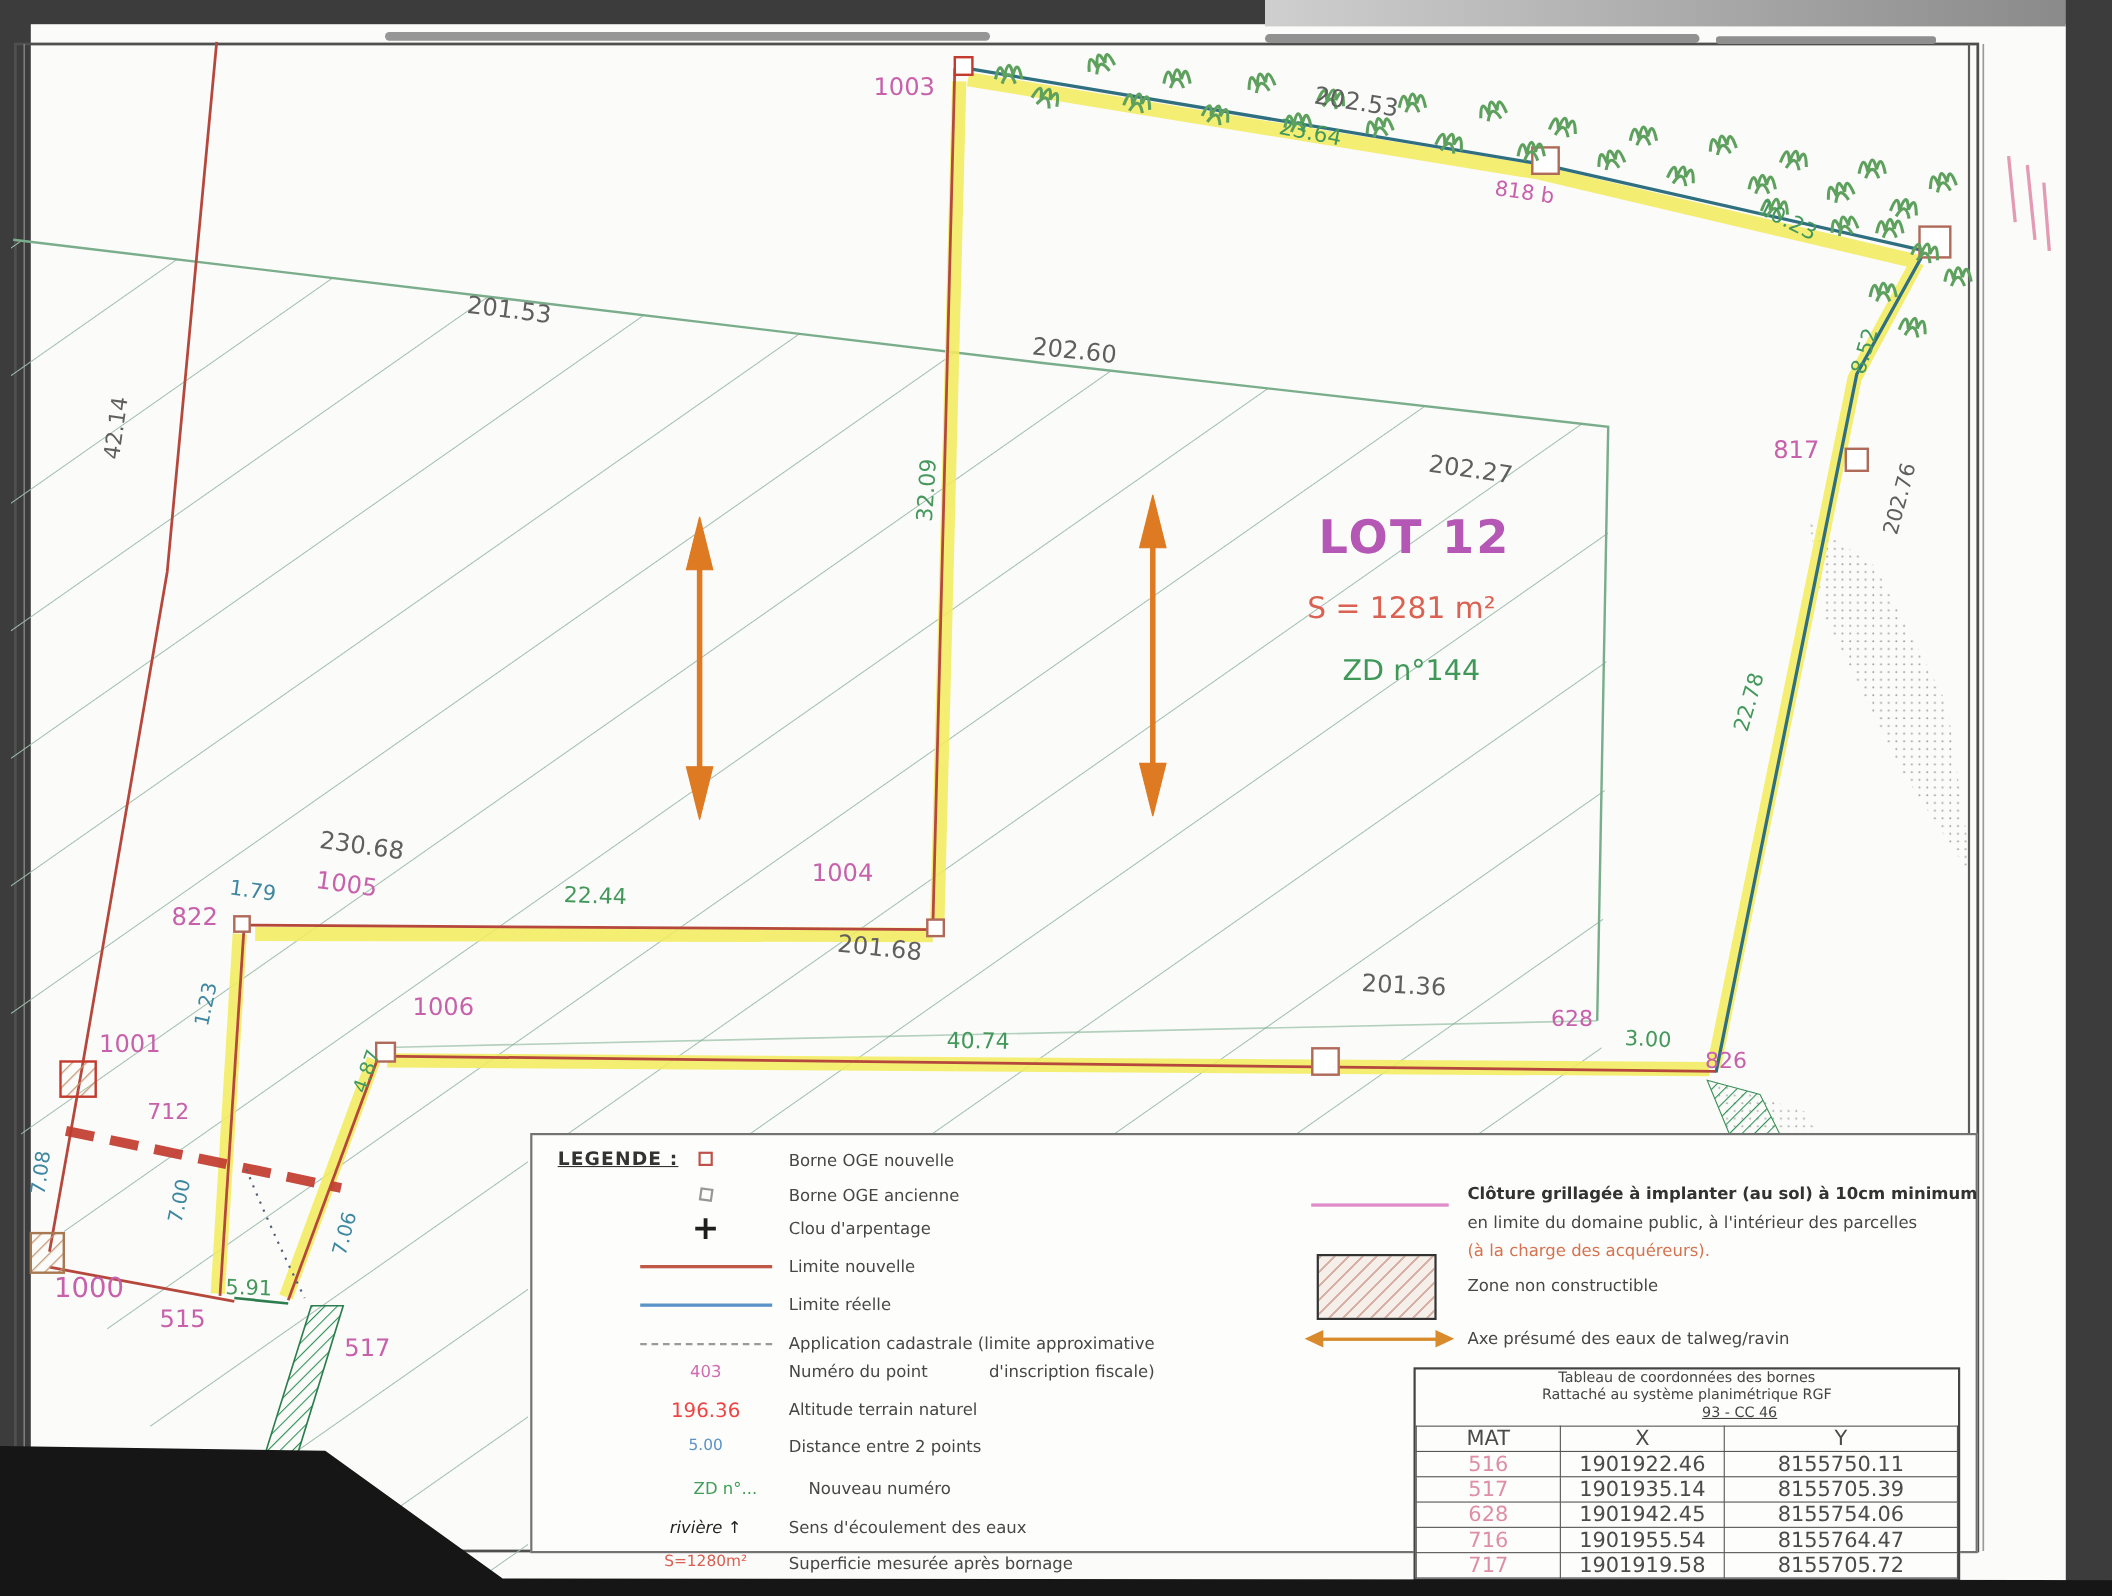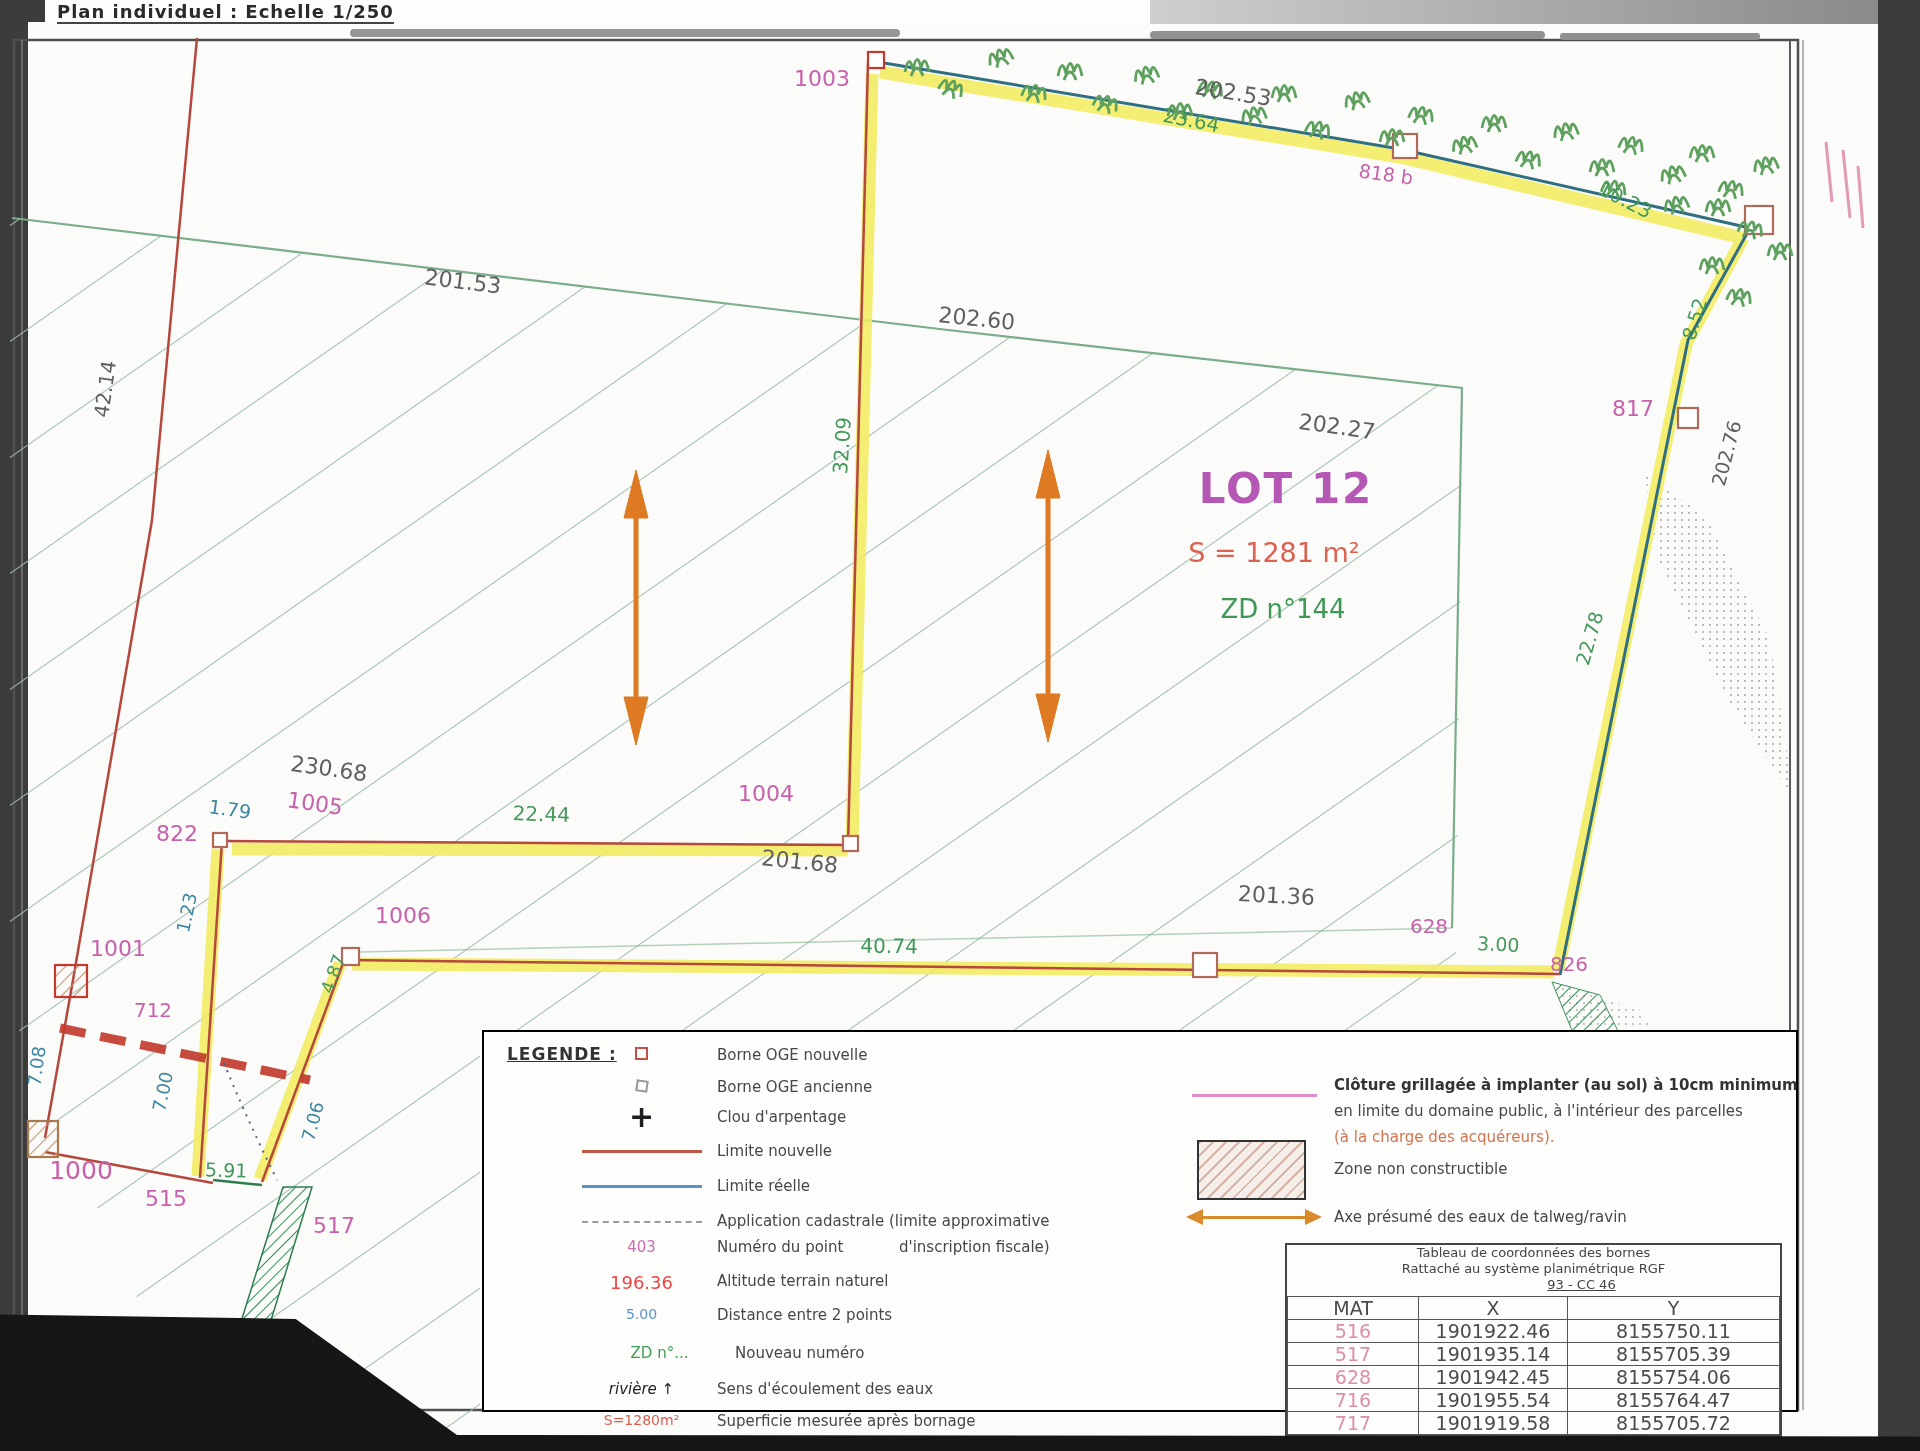--- a/index.html
+++ b/index.html
@@ -6,21 +6,21 @@
   .screen{position:relative;width:1920px;height:1451px;overflow:hidden;background:#3c3c3c;
           font-family:"DejaVu Sans", sans-serif;}
   .titlebar{position:absolute;left:45px;top:0;width:1105px;height:24px;background:#fdfdfd;}
   .titlebar-grad{position:absolute;left:1150px;top:0;width:728px;height:24px;
                  background:linear-gradient(to right,#cfcfcf,#8a8a8a);}
   .title-text{position:absolute;left:12px;top:1px;font-size:18px;font-weight:bold;color:#2a2a2a;
               letter-spacing:1px;border-bottom:2px solid #444;filter:blur(.4px);}
   .sheet{position:absolute;left:28px;top:22px;width:1850px;height:1420px;background:#fbfbf9;}
   svg{position:absolute;left:0;top:0;}
   .legend-box{position:absolute;left:482px;top:1030px;width:1316px;height:382px;background:#fdfdfc;
-              border:2px solid #000000;box-sizing:border-box;font-size:15px;color:#474747;}
+              border:2px solid #737373;box-sizing:border-box;font-size:15px;color:#474747;}
   .lg-head{position:absolute;left:23px;top:12px;font-weight:bold;font-size:17px;color:#333;
            text-decoration:underline;letter-spacing:1px;}
   .lg-row{position:absolute;left:0;height:30px;width:100%;}
   .lg-sym{position:absolute;left:95px;width:125px;text-align:center;}
   .lg-lbl{position:absolute;left:233px;white-space:nowrap;filter:blur(.3px);}
   .lg-cont{position:absolute;left:415px;top:206px;white-space:nowrap;filter:blur(.3px);}
   .sym-borne-new-square{display:inline-block;width:9px;height:9px;border:2px solid #c0504a;}
   .sym-borne-old-square{display:inline-block;width:8px;height:8px;border:2px solid #979797;transform:rotate(8deg);}
   .sym-cross{font-size:30px;line-height:18px;color:#1e1e1e;font-weight:bold;}
   .sym-line-red{display:inline-block;width:120px;height:3px;background:#c05848;vertical-align:middle;}
@@ -59,23 +59,20 @@
   .ml-lot{fill:#b557b5;font-weight:bold;letter-spacing:2px;}
   .ml-area{fill:#db6152;}
   .ml-ref{fill:#3f9858;}
 </style>
 </head>
 <body>
 
 <div class="screen">
 
   <div class="sheet"></div>
-  <div class="titlebar">
-    <span class="title-text">Plan individuel : Echelle 1/250</span>
-  </div>
   <div class="titlebar-grad"></div>
 
   <svg id="map-svg" width="1920" height="1451" viewBox="0 0 1920 1451">
     <defs>
       <pattern id="phatch" width="95" height="95" patternUnits="userSpaceOnUse" patternTransform="rotate(-35)">
         <rect width="95" height="95" fill="none"></rect>
         <line x1="0" y1="0" x2="95" y2="0" stroke="#9fbfae" stroke-width="1.8"></line>
       </pattern>
       <pattern id="hatchGreen" width="8" height="8" patternUnits="userSpaceOnUse" patternTransform="rotate(-45)">
         <line x1="0" y1="0" x2="8" y2="0" stroke="#2e8f55" stroke-width="2"></line>

